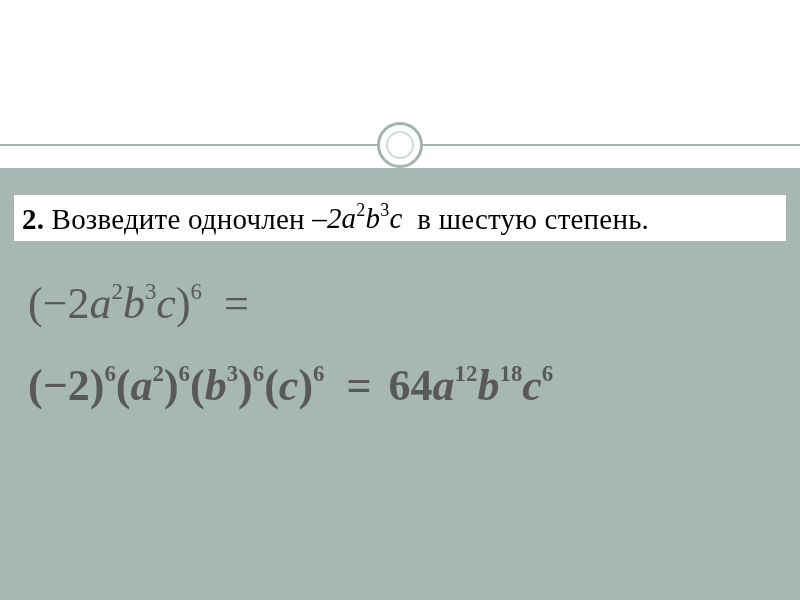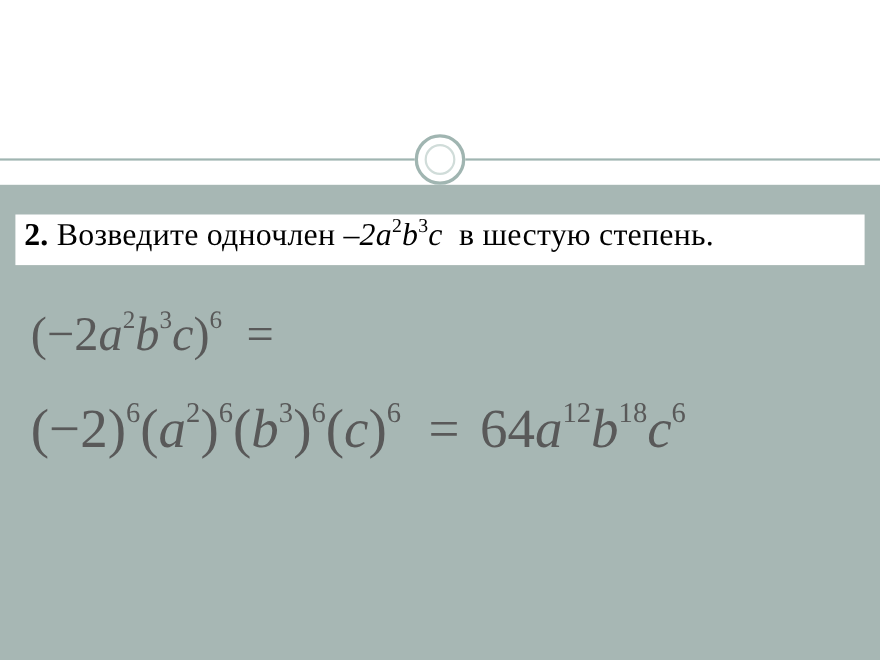--- a/index.html
+++ b/index.html
@@ -80,20 +80,21 @@
 
   
   .problem-box {
     position: absolute;
     left: 14px;
     top: 195px;
     width: 772px;
     height: 46px;
     background: #ffffff;
     display: flex;
+    align-items: center;
     padding: 0 8px;
     box-sizing: border-box;
   }
   .problem-text {
     font-family: "Times New Roman", Times, serif;
     font-size: 29px;
     color: #000000;
     white-space: nowrap;
     letter-spacing: 0.2px;
   }
@@ -110,21 +111,21 @@
   }
 
   
   .eq-wrap {
     position: absolute;
     left: 28px;
     color: #595959;
     font-family: "Times New Roman", Times, serif;
   }
   .eq1 { top: 278px; font-size: 44px; }
-  .eq2 { top: 360px; font-size: 50px; }
+  .eq2 { top: 360px; font-size: 44px; font-weight: bold; }
 
   .eq-wrap .it { font-style: italic; }
   .eq-wrap sup {
     font-size: 0.52em;
     vertical-align: 0.85em;
     font-style: normal;
   }
   .eq-wrap .op { font-style: normal; }
   .eq-wrap .minus { font-style: normal; }
 

